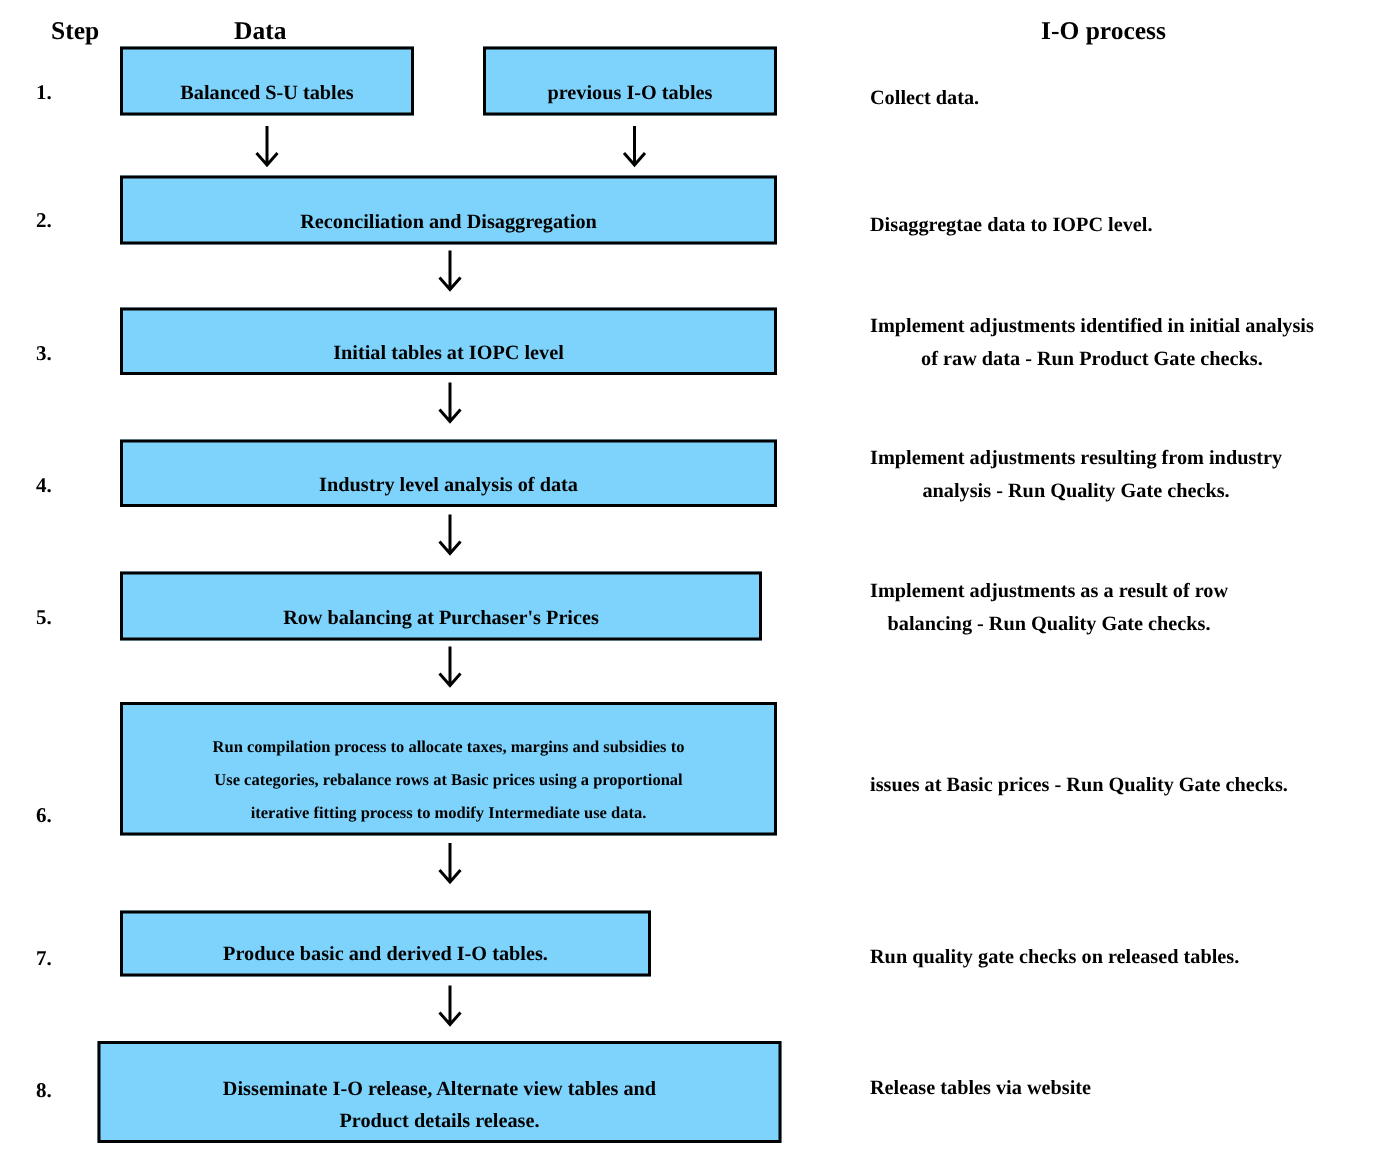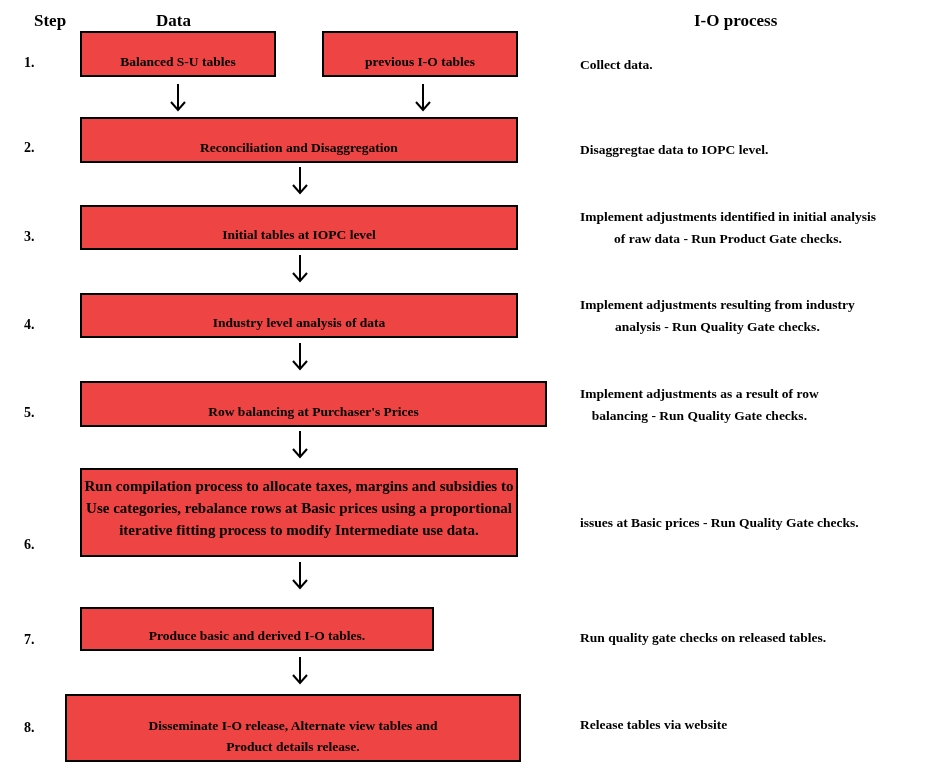--- a/index.html
+++ b/index.html
@@ -23,33 +23,33 @@
     position: absolute;
     left: 24px;
     width: 36px;
     font-size: 14px;
     text-align: left;
     line-height: 17px;
   }
   .box {
     position: absolute;
     border: 2px solid #000000;
-    background: #ef4444;
+    background: #7dd3fc;
     display: flex;
     align-items: flex-end;
     justify-content: center;
   }
   .bt {
     width: 100%;
     text-align: center;
     font-size: 13.5px;
     line-height: 21px;
     padding-bottom: 3px;
   }
-  .bt.small { font-size: 15px; line-height: 22px; padding-bottom: 14px; }
+  .bt.small { font-size: 11px; line-height: 22px; padding-bottom: 2px; }
   .ln { display: block; white-space: nowrap; }
   .proc {
     position: absolute;
     left: 580px;
     font-size: 13.5px;
     line-height: 22px;
     text-align: center;
   }
   .arrow {
     position: absolute;
@@ -126,21 +126,21 @@
         <span class="ln">Industry level analysis of data</span>
       </div>
   </div>
 
   <div class="arrow" style="left:289px;top:342px">
     <svg width="22" height="30" viewBox="0 0 22 30">
         <path d="M11 1 V26 M4 19 L11 27 L18 19" fill="none" stroke="#000" stroke-width="2"></path>
       </svg>
   </div>
 
-  <div class="box" style="left:80px;top:381px;width:467px;height:46px">
+  <div class="box" style="left:80px;top:381px;width:428px;height:46px">
     <div class="bt">
         <span class="ln">Row balancing at Purchaser's Prices</span>
       </div>
   </div>
 
   <div class="arrow" style="left:289px;top:430px">
     <svg width="22" height="30" viewBox="0 0 22 30">
         <path d="M11 1 V26 M4 19 L11 27 L18 19" fill="none" stroke="#000" stroke-width="2"></path>
       </svg>
   </div>

